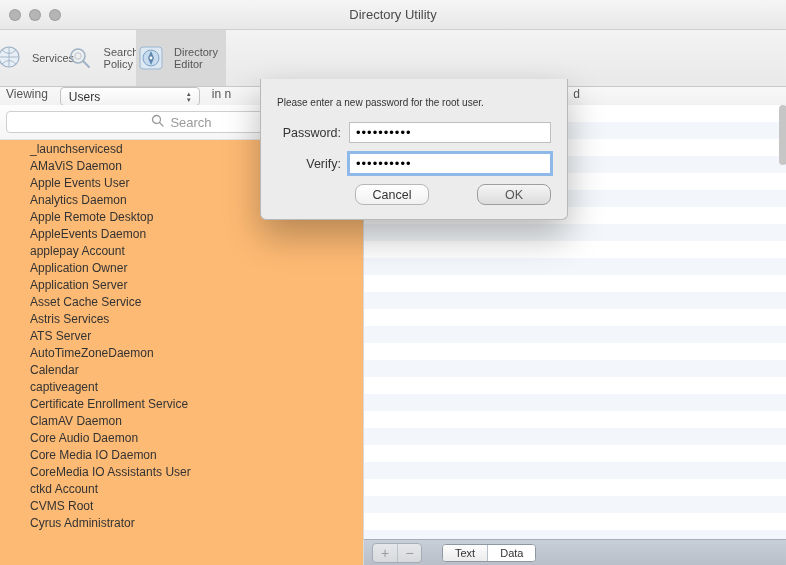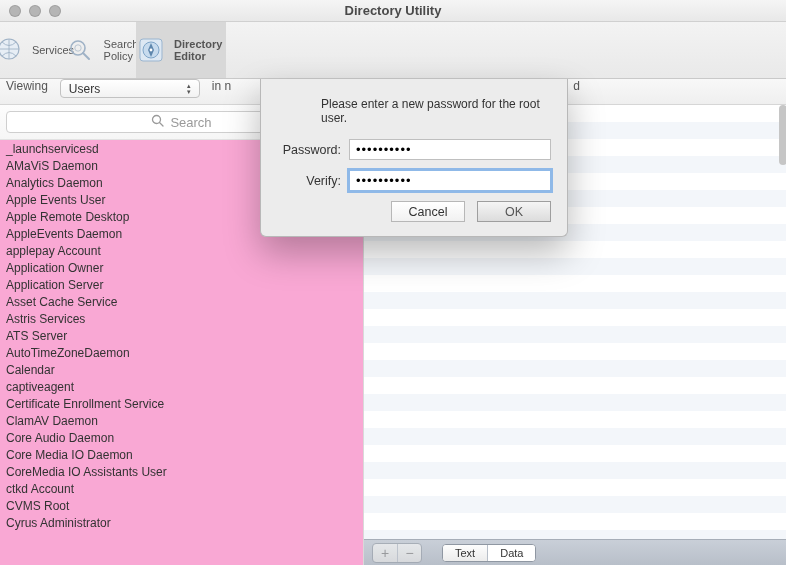--- a/index.html
+++ b/index.html
@@ -9,27 +9,26 @@
     font-family: -apple-system, "Helvetica Neue", Helvetica, Arial, sans-serif;
     font-size: 13px;
     color: #333;
     background: #fff;
     overflow: hidden;
     position: relative;
   }
 
   
   .titlebar {
-    height: 22px;
+    height: 30px;
     background: linear-gradient(#f5f5f5, #e8e8e8);
     border-bottom: 1px solid #d0d0d0;
     display: flex;
     align-items: center;
     position: relative;
-    font-weight: bold;
   }
   .traffic-lights {
     display: flex;
     gap: 8px;
     padding-left: 9px;
   }
   .traffic-light {
     width: 12px; height: 12px;
     border-radius: 50%;
     background: #b5b5b5;
@@ -58,21 +57,20 @@
     flex-direction: row;
     align-items: center;
     justify-content: center;
     font-size: 11px;
     color: #555;
     gap: 8px;
     cursor: default;
   }
   .toolbar-item.selected {
     background: #d8d8d8;
-    font-weight: bold;
   }
   .toolbar-item.wide { width: 90px; }
   .toolbar-icon {
     width: 32px; height: 28px;
     display: flex; align-items: center; justify-content: center;
   }
 
   
   .viewbar {
     height: 26px;
@@ -132,21 +130,22 @@
     display: flex;
     align-items: center;
     justify-content: center;
     gap: 6px;
     color: #9a9a9a;
     font-size: 13px;
   }
   .user-list {
     flex: 1;
     overflow: hidden;
-    background: #f9a8d4;
+    background: #fdba74;
+    padding-left: 24px;
   }
   .user-row {
     height: 17px;
     padding: 0 6px;
     display: flex;
     align-items: center;
     font-size: 12px;
     color: #333;
     white-space: nowrap;
   }
@@ -231,24 +230,23 @@
     width: 308px;
     background: #ececec;
     border: 1px solid #b8b8b8;
     border-top: none;
     border-radius: 0 0 6px 6px;
     box-shadow: 0 16px 36px rgba(0,0,0,0.28);
     padding: 18px 16px 14px 16px;
     z-index: 50;
   }
   .sheet-msg {
-    font-size: 12px;
+    font-size: 10px;
     color: #333;
     margin-bottom: 14px;
-    margin-left: 44px;
   }
   .sheet-row {
     display: flex;
     align-items: center;
     margin-bottom: 10px;
   }
   .sheet-label {
     width: 72px;
     text-align: right;
     padding-right: 8px;
@@ -272,26 +270,27 @@
   .sheet-buttons {
     display: flex;
     justify-content: flex-end;
     gap: 12px;
     margin-top: 4px;
   }
   .mac-btn {
     min-width: 74px;
     height: 21px;
     border: 1px solid #b7b7b7;
-    border-radius: 0;
+    border-radius: 8px;
     background: linear-gradient(#ffffff,#f1f1f1);
     font-size: 12.5px;
     color: #333;
     display: flex; align-items: center; justify-content: center;
     cursor: default;
+    margin-left: 36px;
   }
   .mac-btn.default {
     border-color: #9e9e9e;
     background: linear-gradient(#f5f5f5,#dcdcdc);
     color: #555;
   }
 
   .trailing-text {
     color: #555;
     font-size: 12px;
@@ -362,22 +361,22 @@
             <circle cx="5.5" cy="5.5" r="4" fill="none" stroke="#9a9a9a" stroke-width="1.3"></circle>
             <line x1="8.5" y1="8.5" x2="12" y2="12" stroke="#9a9a9a" stroke-width="1.3" stroke-linecap="round"></line>
           </svg>
         </span>
         <span>Search</span>
       </div>
     </div>
     <div class="user-list" id="user-list">
         <div class="user-row">_launchservicesd</div>
         <div class="user-row">AMaViS Daemon</div>
+        <div class="user-row">Apple Events User</div>
         <div class="user-row">Analytics Daemon</div>
-        <div class="user-row">Apple Events User</div>
         <div class="user-row">Apple Remote Desktop</div>
         <div class="user-row">AppleEvents Daemon</div>
         <div class="user-row">applepay Account</div>
         <div class="user-row">Application Owner</div>
         <div class="user-row">Application Server</div>
         <div class="user-row">Asset Cache Service</div>
         <div class="user-row">Astris Services</div>
         <div class="user-row">ATS Server</div>
         <div class="user-row">AutoTimeZoneDaemon</div>
         <div class="user-row">Calendar</div>

